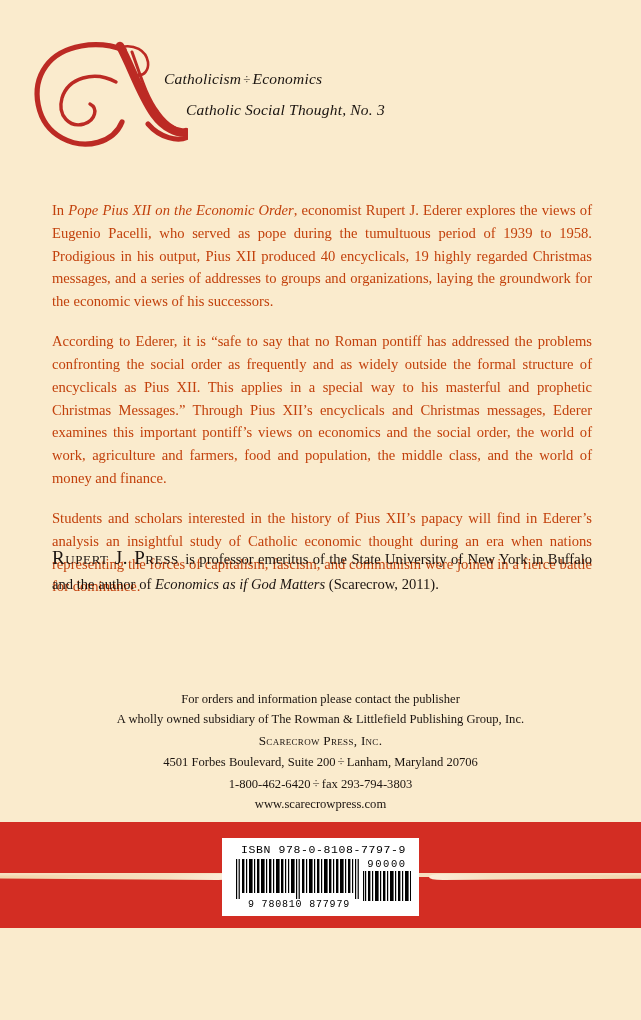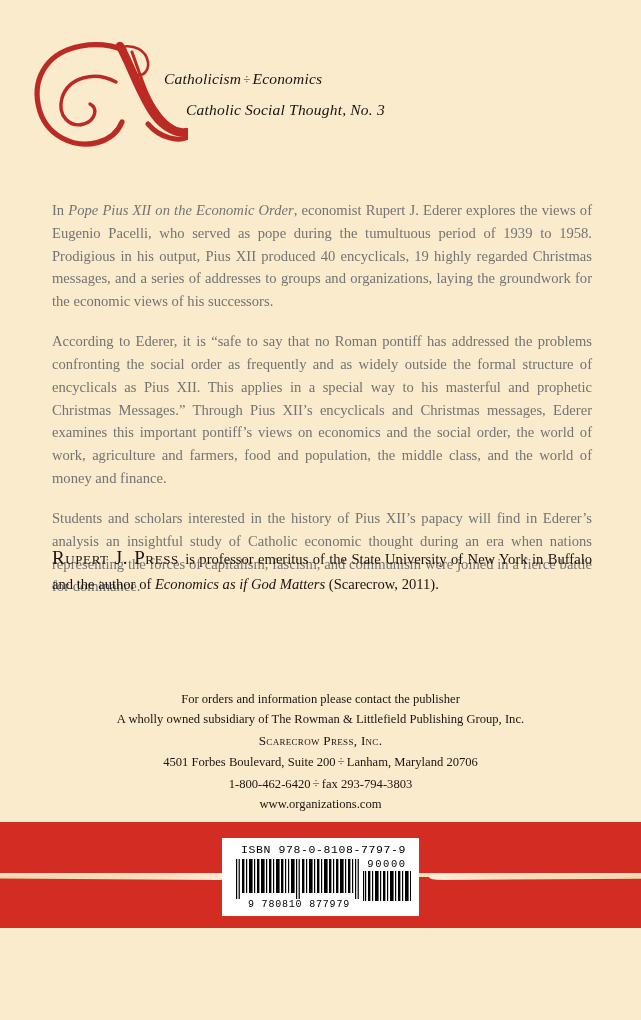--- a/index.html
+++ b/index.html
@@ -73,21 +73,21 @@
     position: absolute;
     left: 52px;
     top: 199px;
     width: 540px;
   }
 
   #blurb p {
     font-family: "Liberation Serif", serif;
     font-size: 14.6px;
     line-height: 1.565;
-    color: #737373;
+    color: #c2410c;
     text-align: justify;
     text-justify: inter-word;
     margin-bottom: 17px;
     hyphens: auto;
   }
 
   #blurb p:last-child { margin-bottom: 0; }
 
   #blurb em { font-style: italic; }
 
@@ -275,21 +275,21 @@
     <div class="pub-line">For orders and information please contact the publisher</div>
 
     <div class="pub-line">A wholly owned subsidiary of The Rowman &amp; Littlefield Publishing Group, Inc.</div>
 
     <div class="pub-line" id="pub-imprint">Scarecrow Press, Inc.</div>
 
     <div class="pub-line"><span>4501 Forbes Boulevard, Suite 200</span><span class="divider-glyph">÷</span><span>Lanham, Maryland 20706</span></div>
 
     <div class="pub-line"><span>1-800-462-6420</span><span class="divider-glyph">÷</span><span>fax 293-794-3803</span></div>
 
-    <div class="pub-line">www.organizations.com</div>
+    <div class="pub-line">www.scarecrowpress.com</div>
   </div>
 
   <div id="red-band-top"></div>
   <div id="band-hairline"></div>
   <div id="red-band-bottom"></div>
 
   <div class="pointer" id="pointer-left">
     <svg viewBox="0 0 234 12" width="234" height="12" preserveAspectRatio="none" aria-hidden="true">
       <defs>
         <linearGradient id="pgl" x1="0" y1="0" x2="1" y2="0">

